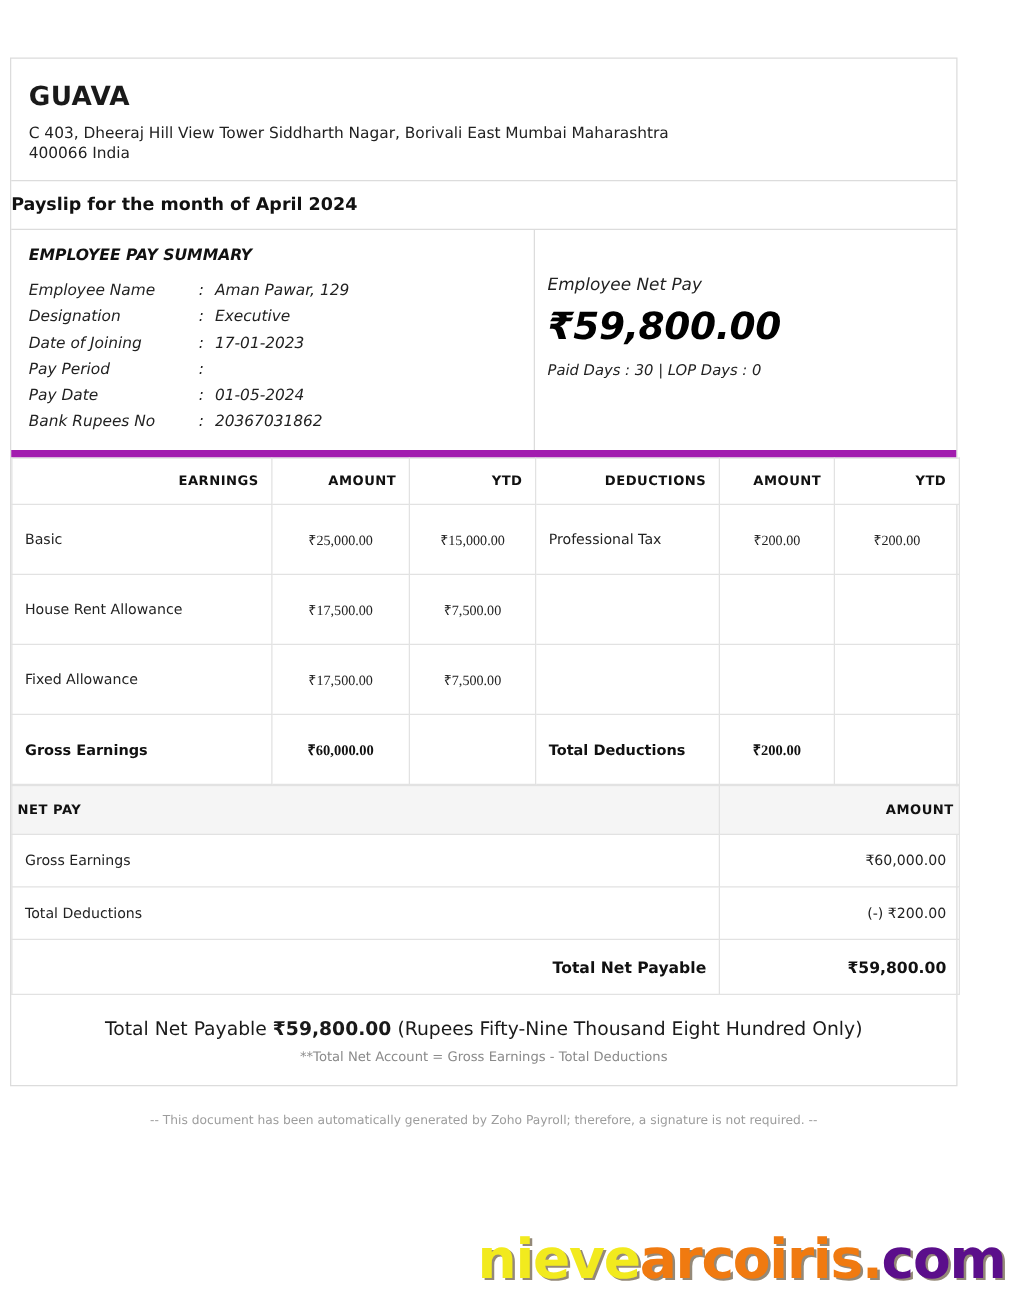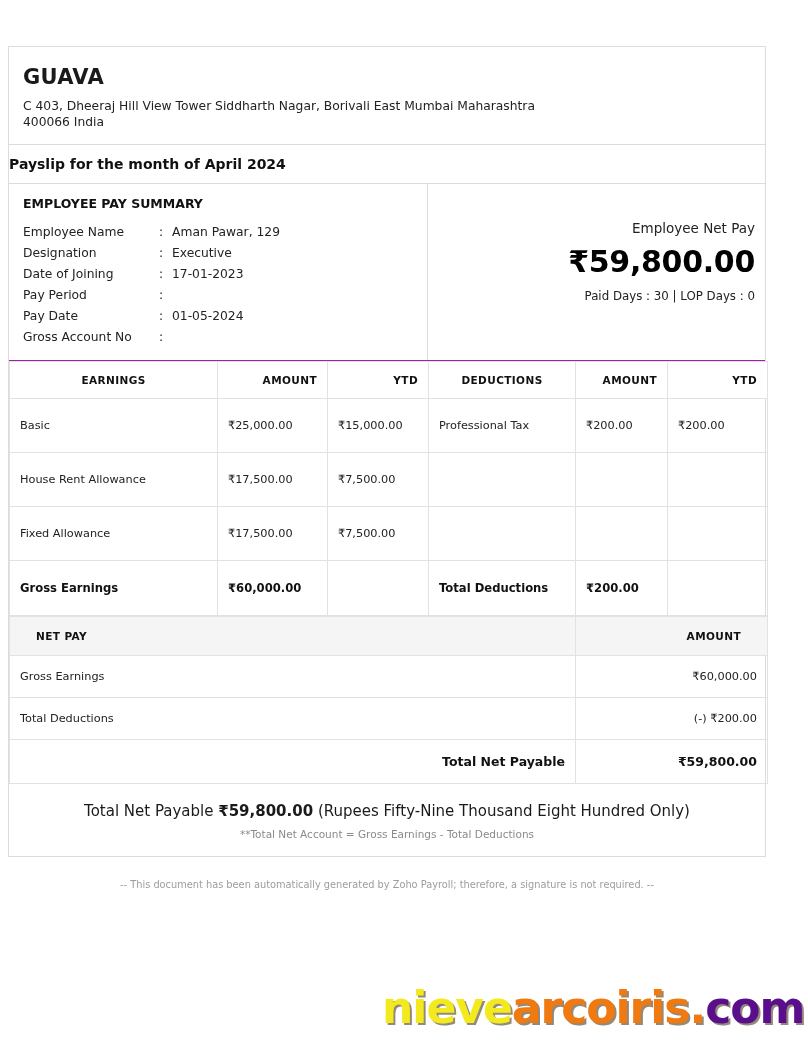--- a/index.html
+++ b/index.html
@@ -53,21 +53,22 @@
     font-size: 14px;
     font-weight: bold;
     padding: 11px 0 11px 0;
     border-bottom: 1px solid #dcdcdc;
     color: #111111;
   }
 
   
   .summary-wrap {
     display: flex;
-    border-bottom: 1px solid #a21caf;
+    border-bottom: 6px solid #a21caf;
+    font-style: italic;
   }
   .summary-left {
     width: 419px;
     box-sizing: border-box;
     padding: 12px 14px 12px 14px;
     border-right: 1px solid #dcdcdc;
   }
   .summary-title {
     font-size: 12.5px;
     font-weight: bold;
@@ -81,21 +82,21 @@
     color: #222222;
   }
   .summary-label { width: 136px; }
   .summary-colon { width: 13px; }
   .summary-value { flex: 1; }
 
   .summary-right {
     flex: 1;
     box-sizing: border-box;
     padding: 36px 10px 10px 10px;
-    text-align: right;
+    text-align: left;
   }
   .netpay-caption {
     font-size: 13.5px;
     color: #222222;
     margin-bottom: 8px;
   }
   .netpay-amount {
     font-size: 30px;
     font-weight: bold;
     color: #000000;
@@ -119,30 +120,30 @@
   }
   .hdr-row th {
     font-size: 10.5px;
     font-weight: bold;
     letter-spacing: 0.4px;
     padding: 12px 10px;
     color: #111111;
     background: #ffffff;
     border-top: none;
   }
-  .hdr-row th.lbl { text-align: center; }
+  .hdr-row th.lbl { text-align: right; }
   .hdr-row th.num { text-align: right; }
 
   .paytable td {
     font-size: 11.3px;
     padding: 20px 10px;
     color: #222222;
   }
   .paytable td.lbl { text-align: left; }
-  .paytable td.num { text-align: left; }
+  .paytable td.num { text-align: center; font-family: Liberation Serif, serif; }
   .paytable tr.total-row td {
     font-weight: bold;
     font-size: 11.6px;
     color: #111111;
   }
 
   
   col.c-earn-lbl { width: 208px; }
   col.c-earn-amt { width: 110px; }
   col.c-earn-ytd { width: 101px; }
@@ -158,21 +159,21 @@
   }
   table.nettable td, table.nettable th {
     border: 1px solid #e2e2e2;
     box-sizing: border-box;
   }
   .nettable .net-hdr th {
     background: #f5f5f5;
     font-size: 10.5px;
     font-weight: bold;
     letter-spacing: 0.4px;
-    padding: 13px 26px;
+    padding: 13px 4px;
     color: #111111;
   }
   .nettable .net-hdr th.lbl { text-align: left; }
   .nettable .net-hdr th.num { text-align: right; }
   .nettable td {
     font-size: 11.3px;
     padding: 14px 10px;
     color: #222222;
   }
   .nettable td.lbl { text-align: left; }
@@ -267,22 +268,23 @@
         <div class="summary-row">
           <div class="summary-label">Pay Period</div>
           <div class="summary-colon">:</div>
         </div>
         <div class="summary-row">
           <div class="summary-label">Pay Date</div>
           <div class="summary-colon">:</div>
           <div class="summary-value">01-05-2024</div>
         </div>
         <div class="summary-row">
-          <div class="summary-label">Gross Account No</div>
-          <div class="summary-colon">:</div>
+          <div class="summary-label">Bank Rupees No</div>
+          <div class="summary-colon">:</div>
+          <div class="summary-value">20367031862</div>
         </div>
       </div>
 
       <div class="summary-right">
         <div class="netpay-caption">Employee Net Pay</div>
         <div class="netpay-amount">₹59,800.00</div>
         <div class="netpay-days">Paid Days : 30 | LOP Days : 0</div>
       </div>
 
     </div>

